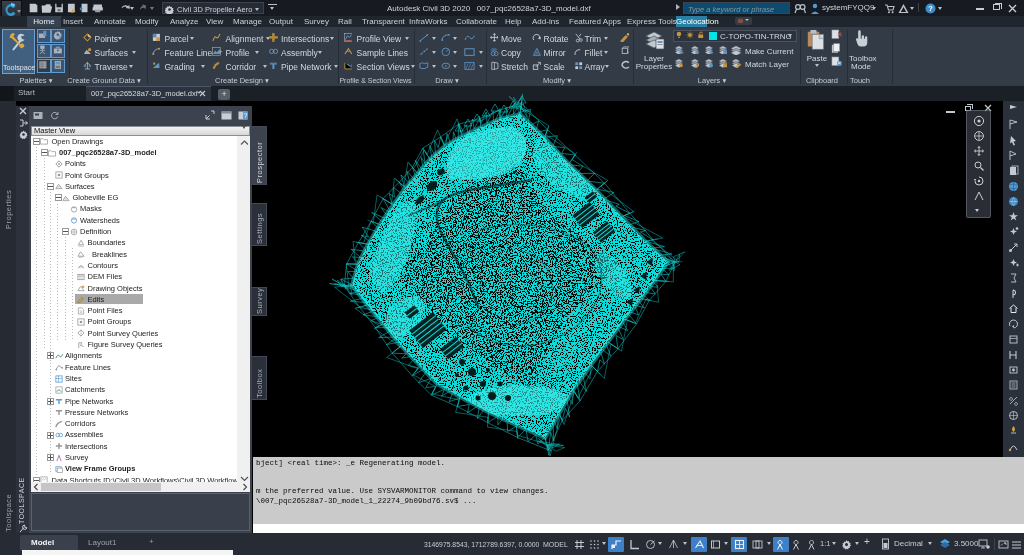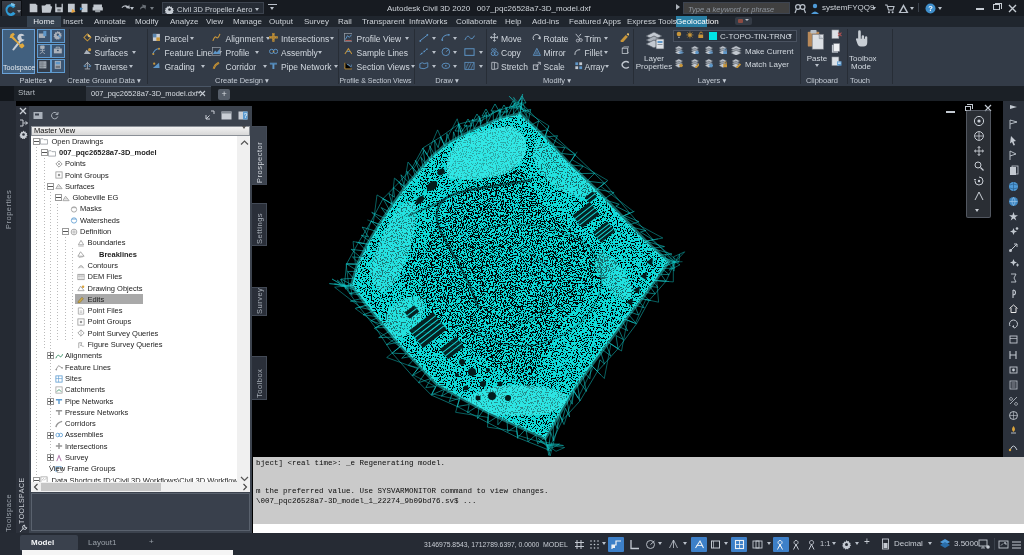--- a/index.html
+++ b/index.html
@@ -87,21 +87,21 @@
  </svg>
  <div class="abs" style="left:14px;top:2px;font-size:7.5px;color:#ced3d9;white-space:nowrap;">Civil 3D Propeller Aero</div>
  <div class="caret" style="left:92px;top:4.5px;"></div>
 </div>
 <div class="caret" style="left:270px;top:7px;"></div>
 <div class="abs" style="left:268px;top:4px;width:9px;height:1px;background:#b9c0c9;"></div>
 
 <div class="abs" style="left:387px;top:3.5px;font-size:8px;color:#cfd4da;white-space:nowrap;">Autodesk Civil 3D 2020&nbsp;&nbsp;&nbsp;007_pqc26528a7-3D_model.dxf</div>
 
 <div class="abs" style="left:676px;top:3.5px;width:0;height:0;border-top:3.5px solid transparent;border-bottom:3.5px solid transparent;border-left:4px solid #aeb4bb;"></div>
-<div class="abs" style="left:683px;top:2px;width:107px;height:12px;background:#404040;border:1px solid #3d4450;">
+<div class="abs" style="left:683px;top:2px;width:107px;height:12px;background:#0c4a6e;border:1px solid #3d4450;">
  <div class="abs" style="left:4px;top:1.5px;font-size:7.5px;font-style:italic;color:#8d949d;">Type a keyword or phrase</div>
 </div>
 <svg class="abs" width="12" height="11" viewBox="0 0 12 11" style="left:794px;top:2.5px">
  <circle cx="4" cy="4" r="2.4" fill="none" stroke="#b9c0c9" stroke-width="1.2"></circle>
  <circle cx="8.6" cy="4" r="2.4" fill="none" stroke="#b9c0c9" stroke-width="1.2"></circle>
  <path d="M2.5 6 L1 10 M10 6 L11.5 10" stroke="#b9c0c9" stroke-width="1.2"></path>
 </svg>
 <svg class="abs" width="10" height="11" viewBox="0 0 10 11" style="left:810px;top:2.5px">
  <circle cx="5" cy="3" r="2.2" fill="#4f9bd8"></circle>
       <path d="M1 11 q4 -5 8 0 z" fill="#4f9bd8"></path>
@@ -978,21 +978,21 @@
       <div class="trow" style="left:49px;top:90.5px;font-weight:normal;">Definition</div>
       <svg class="abs" width="8" height="8" viewBox="0 0 9 9" style="left:46px;top:103.39999999999998px">
         <path d="M1.5 6.5 L4.5 1.5 L7.5 6.5 Z" fill="none" stroke="#979797" stroke-width="0.9"></path>
         <path d="M1.5 8 h6" stroke="#979797" stroke-width="0.7"></path>
       </svg>
       <div class="trow" style="left:56.5px;top:101.79999999999998px;font-weight:normal;">Boundaries</div>
       <svg class="abs" width="8" height="8" viewBox="0 0 9 9" style="left:46px;top:114.69999999999999px">
         <path d="M1 7 L4 2 L8 7 Z" fill="none" stroke="#979797" stroke-width="0.9"></path>
         <path d="M2 8.5 l5 -1" stroke="#979797" stroke-width="0.7"></path>
       </svg>
-      <div class="trow" style="left:68px;top:113.1px;font-weight:bold;">Breaklines</div>
+      <div class="trow" style="left:61px;top:113.1px;font-weight:normal;">Breaklines</div>
       <svg class="abs" width="8" height="8" viewBox="0 0 9 9" style="left:46px;top:126.0px">
         <path d="M1.5 7 Q4.5 1 7.5 7" fill="none" stroke="#979797" stroke-width="0.9"></path>
         <path d="M2.5 7 Q4.5 3.5 6.5 7" fill="none" stroke="#979797" stroke-width="0.7"></path>
       </svg>
       <div class="trow" style="left:56.5px;top:124.39999999999998px;font-weight:normal;">Contours</div>
       <svg class="abs" width="8" height="8" viewBox="0 0 9 9" style="left:46px;top:137.3px">
         <rect x="1" y="1.5" width="7" height="6" fill="none" stroke="#979797" stroke-width="0.9"></rect>
         <path d="M1 3.5 h7 M3.3 1.5 v6 M5.6 1.5 v6" stroke="#979797" stroke-width="0.6"></path>
       </svg>
       <div class="trow" style="left:56.5px;top:135.7px;font-weight:normal;">DEM Files</div>
@@ -1080,21 +1080,21 @@
       <div class="abs" style="left:17px;top:321.6px;width:5px;height:1px;background:#555;"></div>
       <div class="abs" style="left:19px;top:319.6px;width:1px;height:5px;background:#555;"></div>
       <svg class="abs" width="8" height="8" viewBox="0 0 9 9" style="left:23.5px;top:318.1px">
         <path d="M2 8 L4.5 2 L7 8 M4.5 2 v-1" stroke="#a05a9a" stroke-width="0.9" fill="none"></path>
       </svg>
       <div class="trow" style="left:34px;top:316.5px;font-weight:normal;">Survey</div>
       <svg class="abs" width="8" height="8" viewBox="0 0 9 9" style="left:23.5px;top:329.40000000000003px">
         <rect x="1" y="2" width="6" height="5" fill="none" stroke="#5b9bd1" stroke-width="0.9"></rect>
         <rect x="2.5" y="3.5" width="6" height="5" fill="#fff" stroke="#979797" stroke-width="0.8"></rect>
       </svg>
-      <div class="trow" style="left:18px;top:327.8px;font-weight:normal;">View Frame Groups</div>
+      <div class="trow" style="left:34px;top:327.8px;font-weight:bold;">View Frame Groups</div>
       <div class="abs" style="left:1.5px;top:341.2px;width:7px;height:7px;border:1px solid #9a9a9a;background:#fff;"></div>
       <div class="abs" style="left:2.5px;top:344.2px;width:5px;height:1px;background:#555;"></div>
       <svg class="abs" width="8" height="8" viewBox="0 0 9 9" style="left:9px;top:340.7px">
         <rect x="1" y="1" width="7" height="7" fill="#fff" stroke="#979797" stroke-width="0.8"></rect>
         <path d="M2 5 l2.5 -2.5 M4.5 5 l2.5 -2.5" stroke="#979797" stroke-width="0.7"></path>
       </svg>
       <div class="trow" style="left:20.5px;top:339.09999999999997px;font-weight:normal;">Data Shortcuts [D:\Civil 3D Workflows\Civil 3D Workflows</div>
       <div id="vscroll"></div>
       <div class="abs" style="left:208px;top:1px;width:11px;height:11px;background:#f0f0f0;"></div>
       <svg class="abs" width="9" height="6" viewBox="0 0 9 6" style="left:209px;top:4px">

